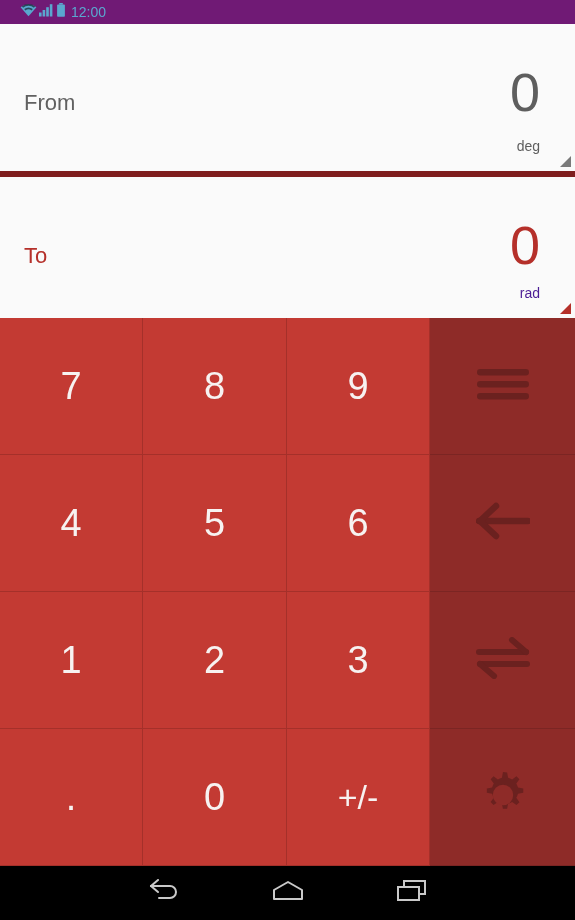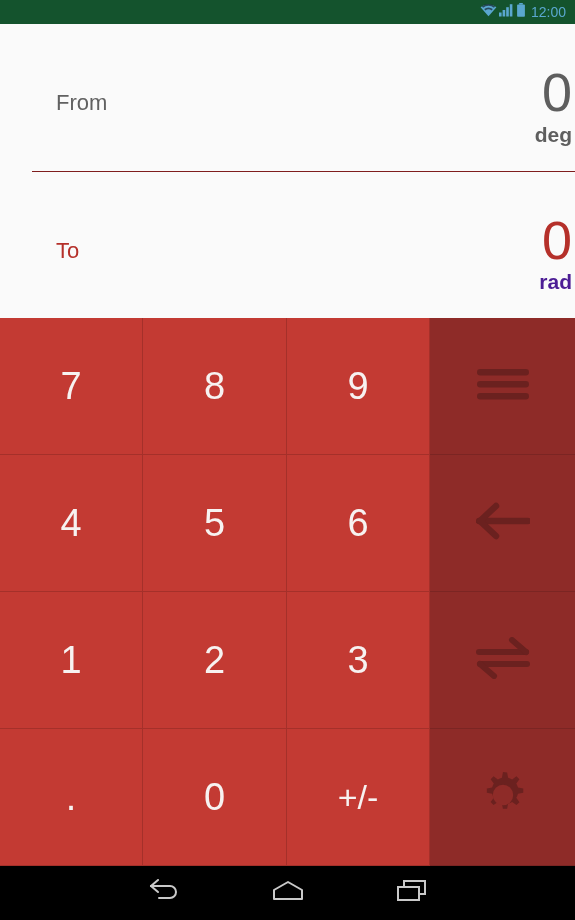--- a/index.html
+++ b/index.html
@@ -15,47 +15,47 @@
   #app {
     position:relative;
     width:575px; height:920px;
     background:#000;
   }
 
   
   .statusbar {
     position:absolute; top:0; left:0;
     width:575px; height:24px;
-    background:#14532d;
-    display:flex; align-items:center; justify-content:flex-end;
+    background:#701a75;
+    display:flex; align-items:center; 
     padding-right:9px;
+    padding-left:20px;
   }
   .status-icons { display:flex; align-items:center; gap:2px; }
   .status-clock {
     color:#5aa7cf;
     font-size:14px;
     letter-spacing:0px;
     margin-left:5px;
     line-height:1;
   }
   .si { display:block; }
 
   
   .convert-area {
     position:absolute; top:24px; left:0;
     width:575px; height:294px;
     background:#fafafa;
-    padding-left:32px;
   }
   .conv-row {
     position:relative;
     width:575px; height:147px;
     background:#fafafa;
   }
-  .conv-row.to { border-top:1px solid #7f1d1d; }
+  .conv-row.to { border-top:6px solid #7f1d1d; }
 
   .conv-label {
     position:absolute;
     left:24px;
     font-size:22px;
     line-height:1;
   }
   .conv-row.from .conv-label { top:68px; color:#616161; }
   .conv-row.to   .conv-label { top:68px; color:#b5302a; }
 
@@ -64,24 +64,23 @@
     right:35px; top:41px;
     font-size:54px;
     line-height:1;
     font-weight:300;
   }
   .conv-row.from .conv-value { color:#5e5e5e; }
   .conv-row.to   .conv-value { color:#b5302a; }
 
   .conv-unit {
     position:absolute;
-    right:35px; bottom:26px;
-    font-size:21px;
-    line-height:1;
-    font-weight:bold;
+    right:35px; bottom:18px;
+    font-size:14px;
+    line-height:1;
   }
   .conv-row.from .conv-unit { color:#5e5e5e; }
   .conv-row.to   .conv-unit { color:#4c1d95; }
 
   .unit-caret {
     position:absolute;
     right:4px; bottom:4px;
     width:0; height:0;
     border-left:11px solid transparent;
     border-bottom-width:11px;

